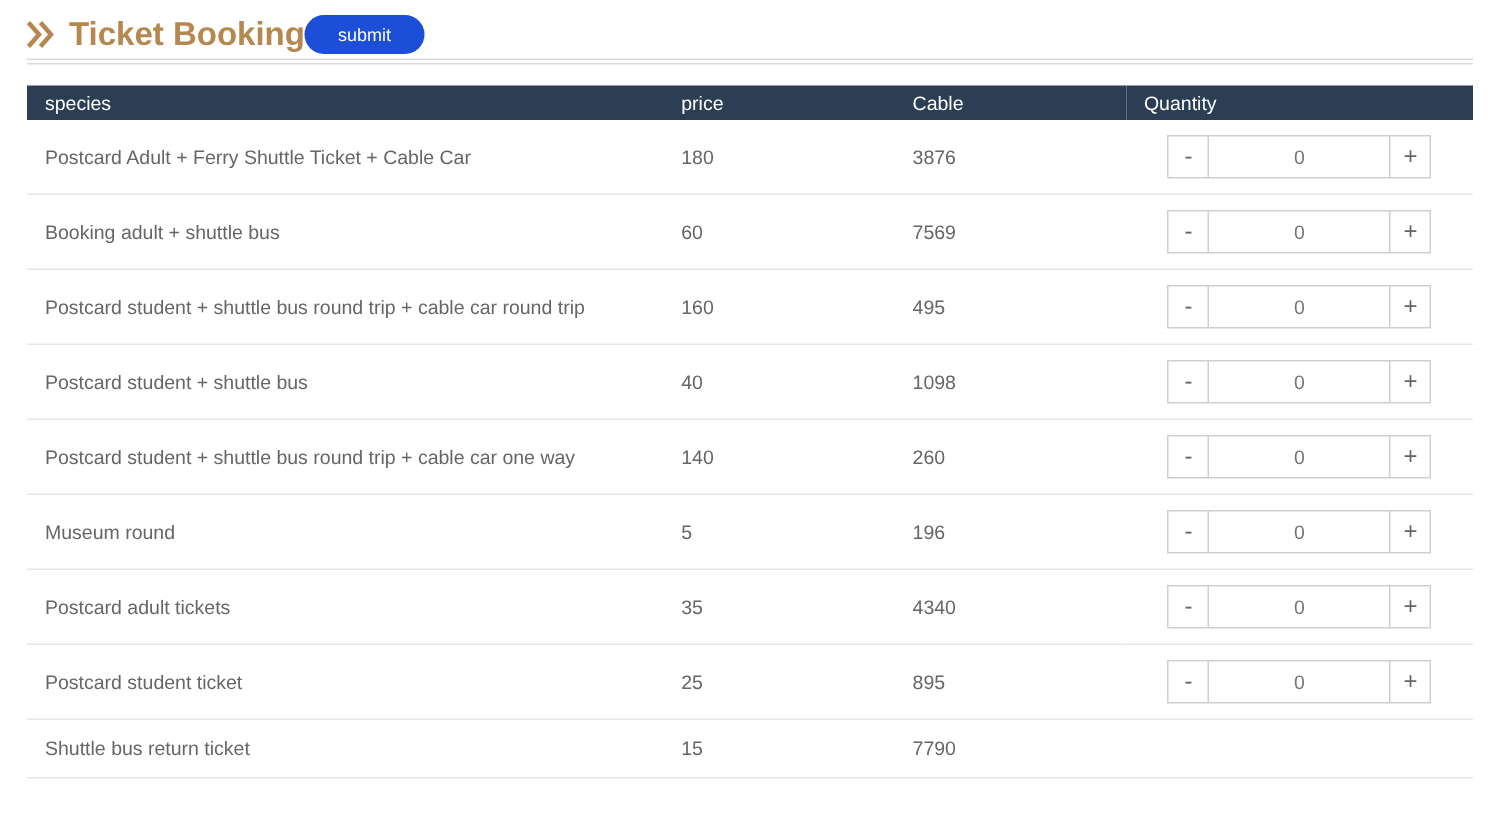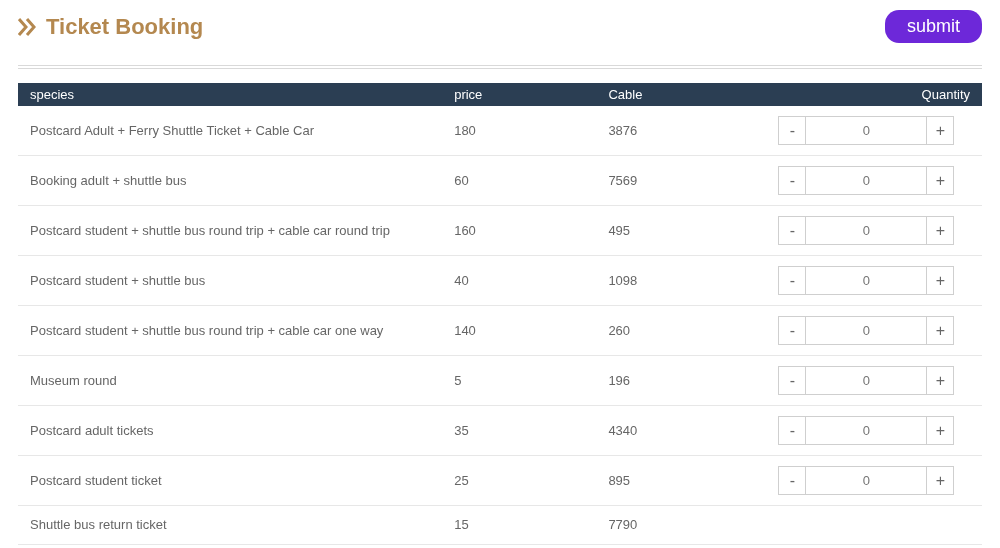--- a/index.html
+++ b/index.html
@@ -12,65 +12,64 @@
   }
   .page {
     width: 1000px;
     margin: 0 auto;
     padding: 10px 18px 20px 18px;
     box-sizing: border-box;
   }
   .header-row {
     display: flex;
     align-items: center;
-    justify-content: space-between;
-    margin-bottom: 22px;
+    margin-bottom: 3px;
   }
   .title-wrap {
     display: flex;
     align-items: center;
     gap: 8px;
   }
   .arrows {
     display: inline-flex;
   }
   .arrows svg { display:block; }
   .title {
     font-size: 22px;
     font-weight: 600;
     color: #b4884f;
   }
   .submit-btn {
-    background: #6d28d9;
+    background: #1d4ed8;
     color: #fff;
     border: none;
     border-radius: 14px;
     padding: 6px 22px;
-    font-size: 18px;
+    font-size: 12px;
     cursor: pointer;
   }
   .divider {
     height: 2px;
     border-bottom: 1px solid #d9d9d9;
     border-top: 1px solid #d9d9d9;
     margin-bottom: 14px;
   }
   table {
     width: 100%;
     border-collapse: collapse;
   }
   thead th {
     background: #2b3e53;
     color: #fff;
     font-weight: 400;
     font-size: 13px;
     text-align: left;
     padding: 4px 12px;
   }
-  thead th.q-col { text-align: right; }
+  thead th.q-col { text-align: left; }
   tbody td {
     padding: 10px 12px;
     border-bottom: 1px solid #e7e7e7;
     vertical-align: middle;
     font-size: 13px;
     color: #666;
   }
   td.species { width: 44%; line-height: 1.35; }
   td.price   { width: 16%; }
   td.sold    { width: 16%; }

